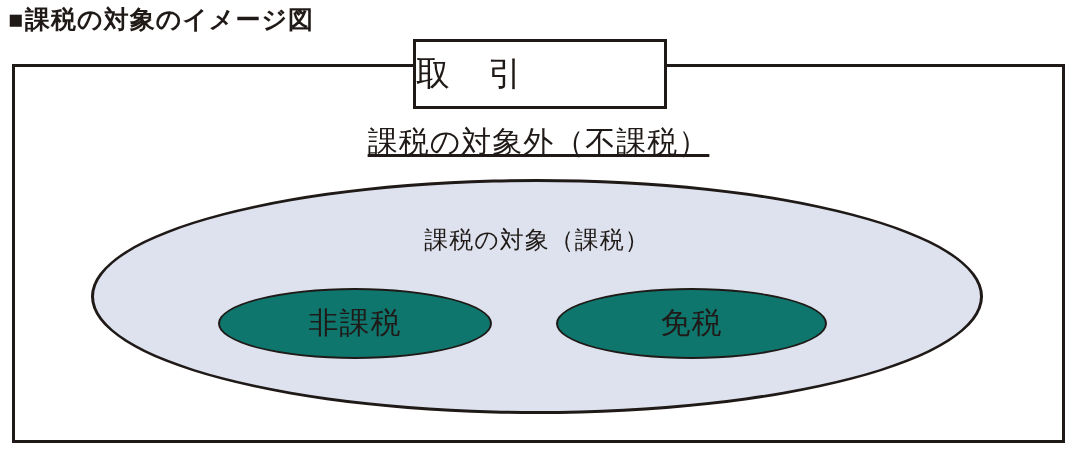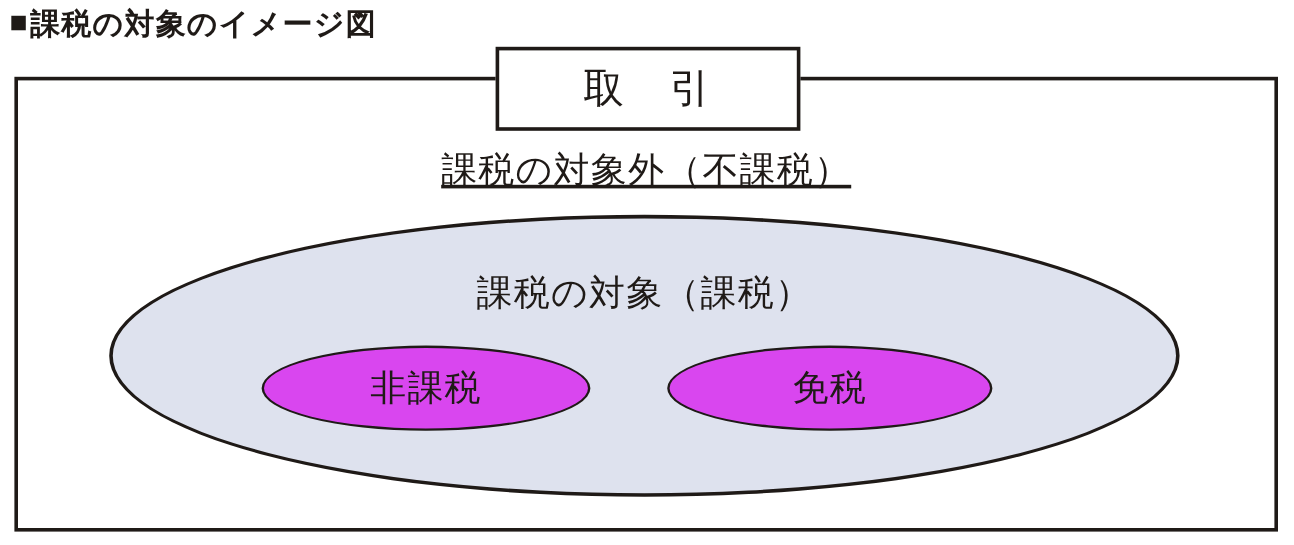--- a/index.html
+++ b/index.html
@@ -45,21 +45,20 @@
     left: 413px;
     top: 39px;
     width: 254px;
     height: 70px;
     box-sizing: border-box;
     border: 3px solid #1f1a17;
     background: #ffffff;
     z-index: 2;
     display: flex;
     align-items: center;
-    justify-content: center;
     font-size: 34px;
     letter-spacing: 2px;
   }
   .outside-label {
     position: absolute;
     left: 12px;
     top: 122px;
     width: 1053px;
     text-align: center;
     font-size: 30px;
@@ -77,29 +76,29 @@
     border: 3px solid #1f1a17;
     border-radius: 50%;
     z-index: 1;
   }
   .taxable-label {
     position: absolute;
     left: 91px;
     top: 224px;
     width: 892px;
     text-align: center;
-    font-size: 30px;
+    font-size: 24px;
     letter-spacing: 1px;
     z-index: 2;
   }
   .small-ellipse {
     position: absolute;
     box-sizing: border-box;
     border: 2.5px solid #1f1a17;
-    background: #d946ef;
+    background: #0f766e;
     border-radius: 50%;
     display: flex;
     align-items: center;
     justify-content: center;
     font-size: 30px;
     letter-spacing: 1px;
     z-index: 2;
   }
   .ellipse-exempt {
     left: 218px;

